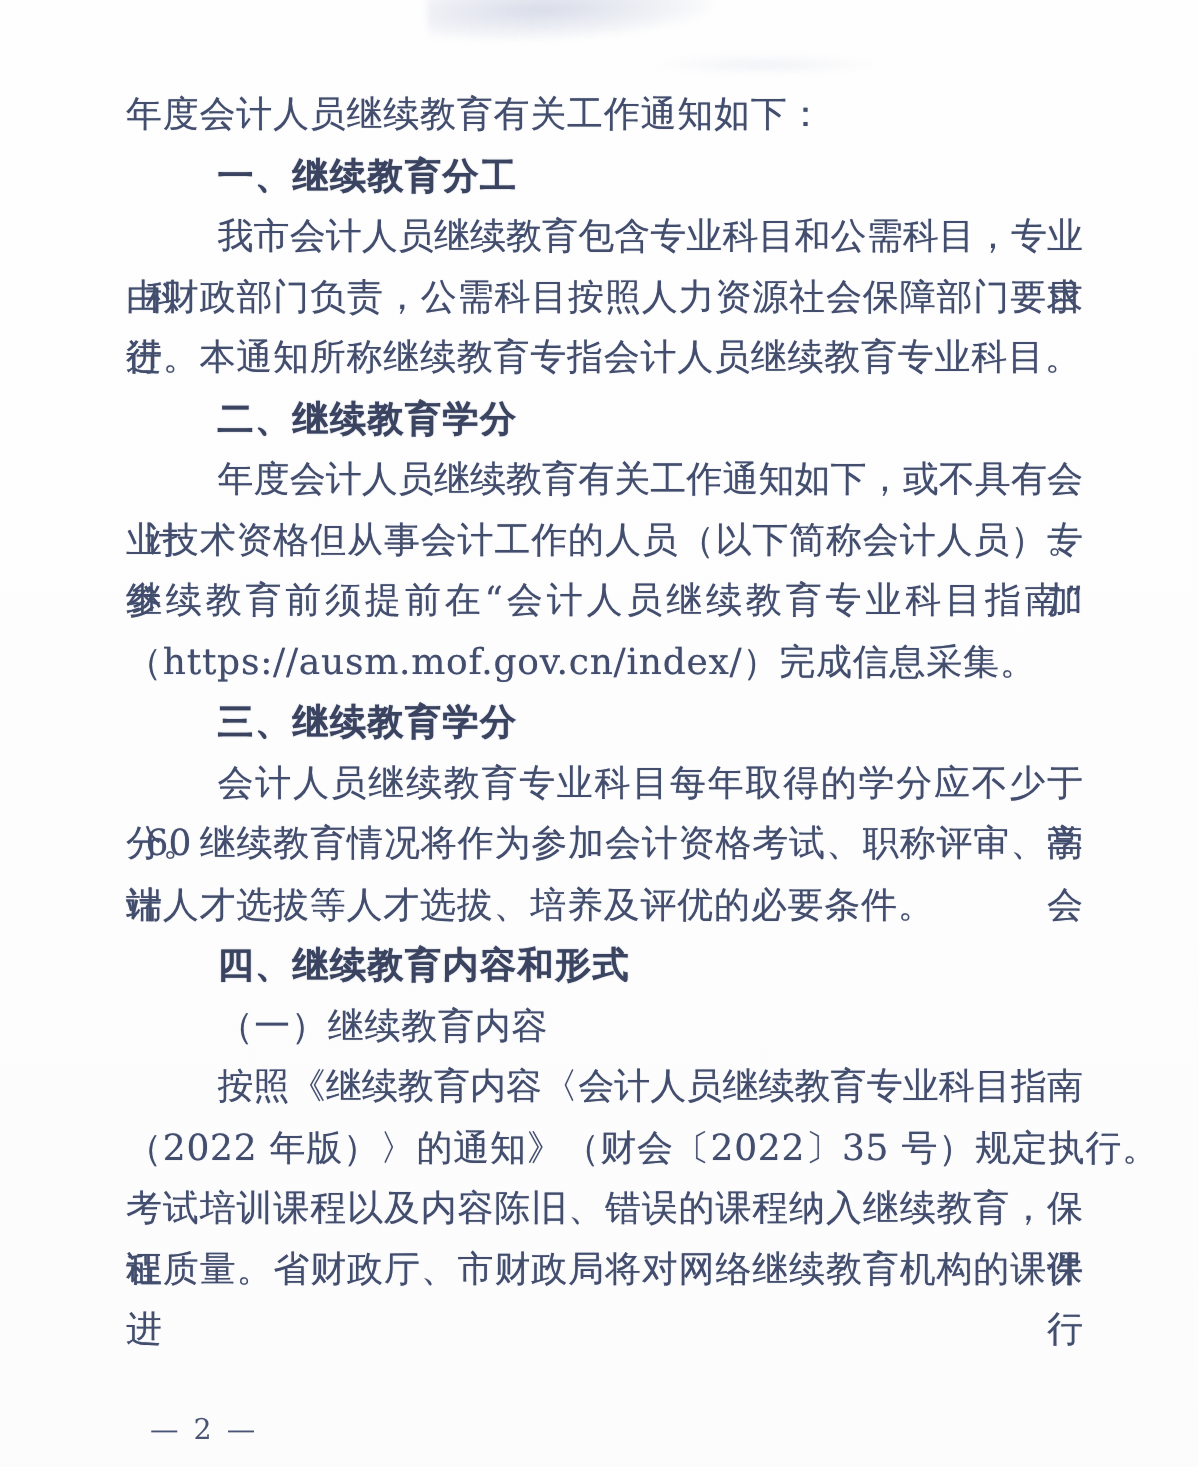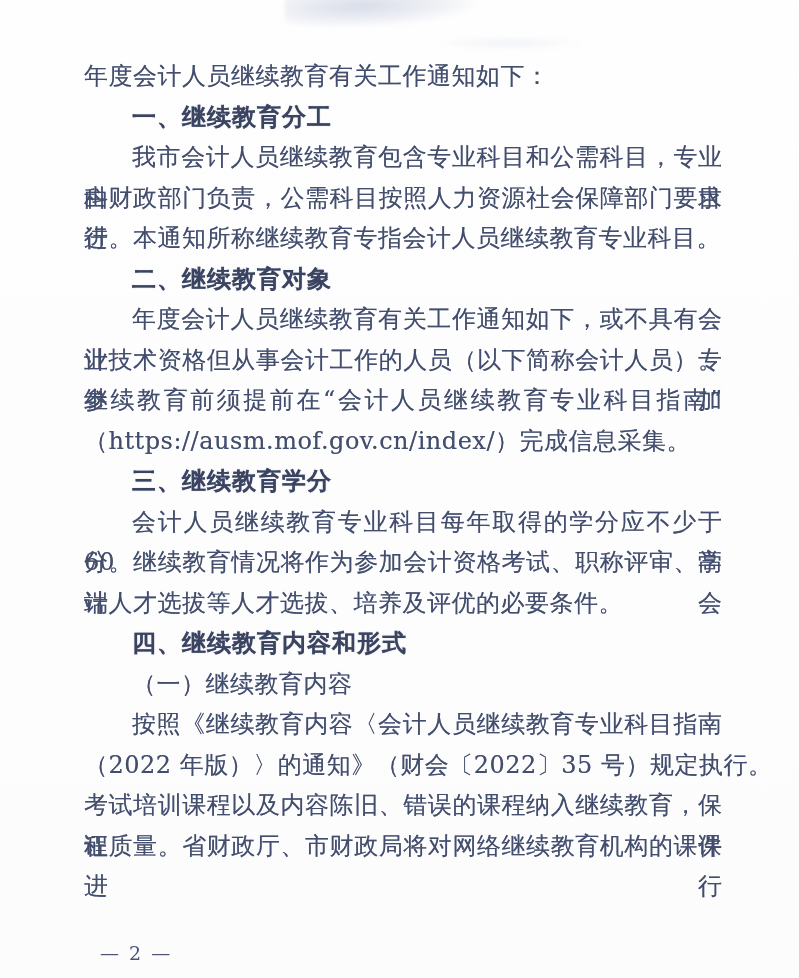--- a/index.html
+++ b/index.html
@@ -56,20 +56,21 @@
     text-shadow: 0 0 0.6px rgba(67,78,110,0.55);
   }
   .line.justify {
     white-space: normal;
     text-align: justify;
     text-align-last: justify;
     letter-spacing: 0;
   }
   .line.indent {
     text-indent: 2em;
+    margin-left: 13px;
   }
   .line.heading {
     font-family: "DejaVu Sans", sans-serif;
     font-weight: 700;
     color: #3a4461;
     letter-spacing: 1px;
     text-shadow: 0 0 0.8px rgba(58,68,97,0.7);
   }
   .page-footer {
     position: absolute;
@@ -88,21 +89,21 @@
   <div class="smudge"></div>
   <div class="smudge2"></div>
 
   <div class="doc-body">
 
   <div class="line">年度会计人员继续教育有关工作通知如下：</div>
       <div class="line heading indent">一、继续教育分工</div>
       <div class="line indent justify">我市会计人员继续教育包含专业科目和公需科目，专业科目</div>
       <div class="line justify">由财政部门负责，公需科目按照人力资源社会保障部门要求进</div>
       <div class="line">行。本通知所称继续教育专指会计人员继续教育专业科目。</div>
-      <div class="line heading indent">二、继续教育对象</div>
+      <div class="line heading indent">二、继续教育学分</div>
       <div class="line indent justify">年度会计人员继续教育有关工作通知如下，或不具有会计专</div>
       <div class="line justify">业技术资格但从事会计工作的人员（以下简称会计人员）。参加</div>
       <div class="line justify">继续教育前须提前在“会计人员继续教育专业科目指南”</div>
       <div class="line">（https://ausm.mof.gov.cn/index/）完成信息采集。</div>
       <div class="line heading indent">三、继续教育学分</div>
       <div class="line indent justify">会计人员继续教育专业科目每年取得的学分应不少于 60 学</div>
       <div class="line justify">分。继续教育情况将作为参加会计资格考试、职称评审、高端会</div>
       <div class="line">计人才选拔等人才选拔、培养及评优的必要条件。</div>
       <div class="line heading indent">四、继续教育内容和形式</div>
       <div class="line indent">（一）继续教育内容</div>

